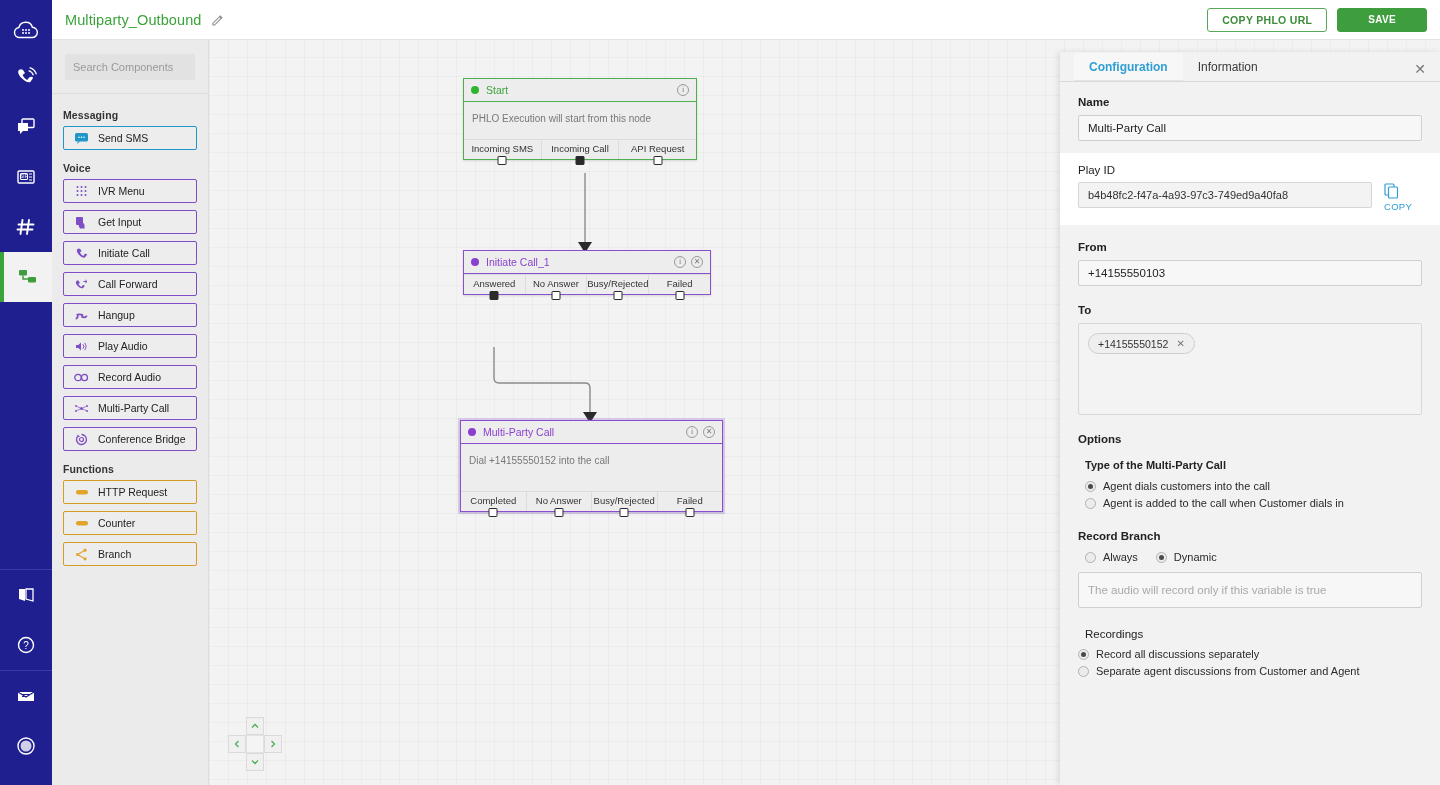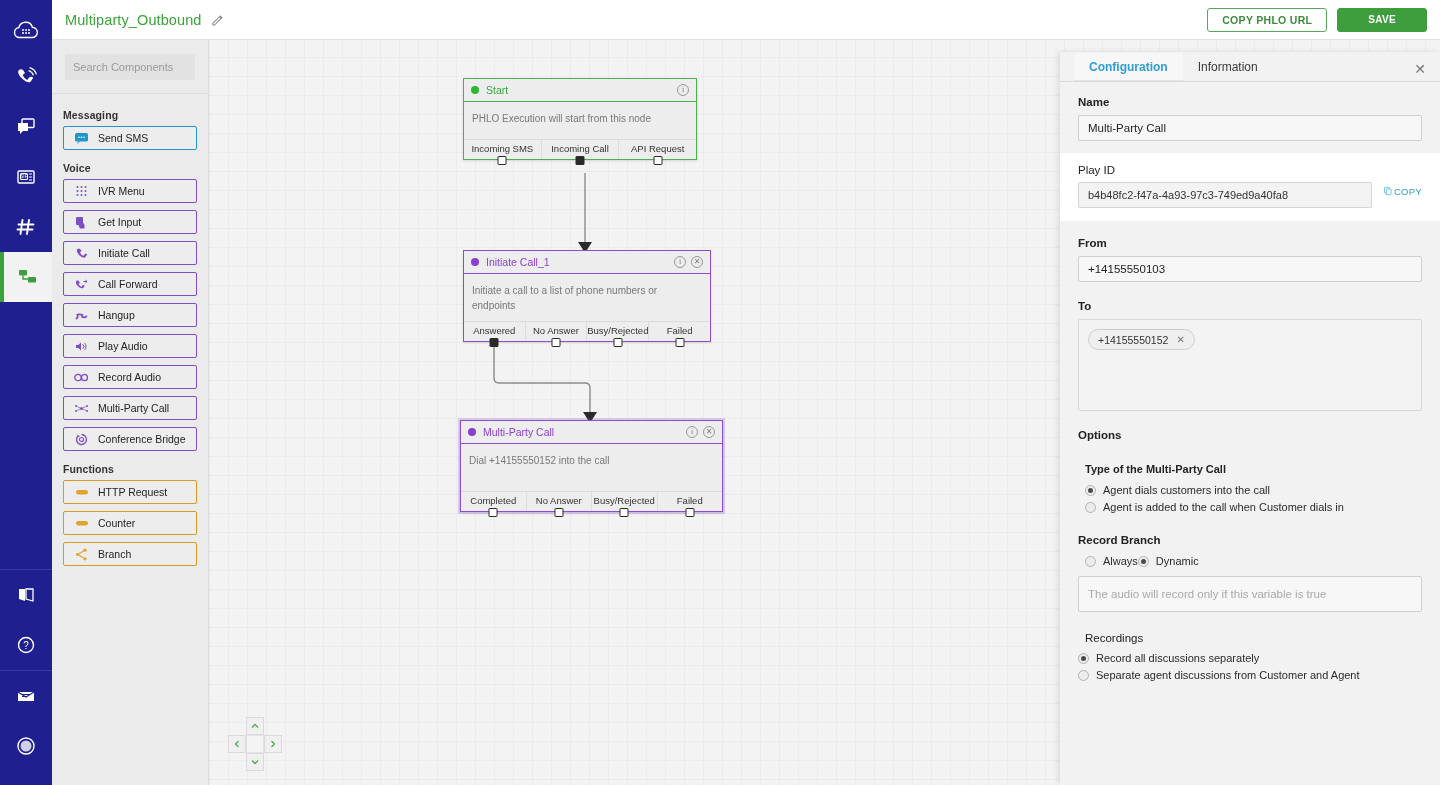--- a/index.html
+++ b/index.html
@@ -154,41 +154,41 @@
     width: 100%; height: 26px; background: #f7f7f7; border: 1px solid #cfcfcf;
     border-radius: 2px; font-size: 11.5px; color: #222; padding: 0 9px;
     font-family: "Liberation Sans", sans-serif; outline: none;
   }
   .inp::placeholder { color: #a9a9a9; }
   .nodeid-band { background: #fff; margin: 0 -18px; padding: 11px 18px 13px 18px; }
   .nodeid-row { display: flex; align-items: flex-start; gap: 12px; }
   .nodeid-inp { flex: 1 1 auto; height: 26px; background: #f3f3f3; border: 1px solid #d6d6d6;
     border-radius: 2px; font-size: 11px; color: #333; padding: 0 9px; line-height: 24px;
     white-space: nowrap; overflow: hidden; }
-  .copybox { display: flex; flex-direction: row; align-items: center; gap: 2px; cursor: pointer; width: 38px; padding-top: 1px; }
+  .copybox { display: flex; flex-direction: column; align-items: flex-start; gap: 2px; cursor: pointer; width: 38px; padding-top: 1px; }
   .copy-label { font-size: 9.5px; color: #2e9fd4; letter-spacing: .3px; }
   .sec-gap { height: 16px; }
   .chips-box {
     width: 100%; min-height: 92px; background: #f3f3f3; border: 1px solid #d8d8d8;
     border-radius: 2px; padding: 9px;
   }
   .chip {
     display: inline-flex; align-items: center; gap: 8px; height: 21px;
     border: 1px solid #cdcdcd; border-radius: 11px; background: #efefef;
     padding: 0 9px; font-size: 10.5px; color: #333;
   }
   .chip-x { color: #777; cursor: pointer; font-size: 10px; }
   .sub-label { font-size: 11px; font-weight: bold; color: #222; margin: 0 0 9px 7px; }
   .radio-row { display: flex; align-items: center; gap: 7px; margin: 0 0 5px 7px; font-size: 11px; color: #2a2a2a; cursor: pointer; }
   .radio {
     width: 11px; height: 11px; border-radius: 50%; border: 1px solid #b2b2b2;
     background: #ececec; flex: 0 0 11px; display: flex; align-items: center; justify-content: center;
   }
   .radio.on::after { content: ''; width: 5px; height: 5px; border-radius: 50%; background: #4a4a4a; }
-  .inline-radios { display: flex; align-items: center; margin-left: 7px; }
+  .inline-radios { display: flex; align-items: center; gap: 18px; margin-left: 7px; }
   .inline-radios .radio-row { margin: 0; }
   .panel-footer {
     height: 56px; border-top: 1px solid #e0e0e0; background: #f2f2f2;
     display: flex; align-items: center; padding-left: 18px; gap: 12px;
   }
   .btn-blue {
     height: 28px; padding: 0 22px; background: #2e8fc4; color: #fff; border: 1px solid #2e8fc4;
     border-radius: 3px; font-size: 11px; font-weight: bold; letter-spacing: .4px; cursor: pointer;
     font-family: "Liberation Sans", sans-serif;
   }
@@ -472,21 +472,20 @@
 
       <div class="node purple" style="left:254px; top:210px; width:248px;">
         <div class="node-hd">
           <span class="node-dot purple"></span>
           <span class="node-title purple">Initiate Call_1</span>
           <span class="node-hd-actions">
             <span class="circ-btn">i</span>
             <span class="circ-btn">✕</span>
           </span>
         </div>
-        <div class="node-desc" style="padding-bottom:8px;">Initiate a call to a list of phone numbers or endpoints</div>
         <div class="node-ports">
           <div class="port">
             <span>Answered</span>
             <span class="knob filled"></span>
           </div>
           <div class="port">
             <span>No Answer</span>
             <span class="knob"></span>
           </div>
           <div class="port">
@@ -609,21 +608,21 @@
         <div class="fld-label">To</div>
         <div class="chips-box">
           <span class="chip">
             <span>+14155550152</span>
             <span class="chip-x">✕</span>
           </span>
         </div>
 
         <div class="sec-gap" style="height:18px;"></div>
 
-        <div class="fld-label" style="margin-bottom:22px;">Options</div>
+        <div class="fld-label" style="margin-bottom:14px;">Options</div>
         <div class="sub-label">Type of the Multi-Party Call</div>
         <div class="radio-row">
           <span class="radio on"></span>
           <span>Agent dials customers into the call</span>
         </div>
         <div class="radio-row">
           <span class="radio"></span>
           <span>Agent is added to the call when Customer dials in</span>
         </div>
 

